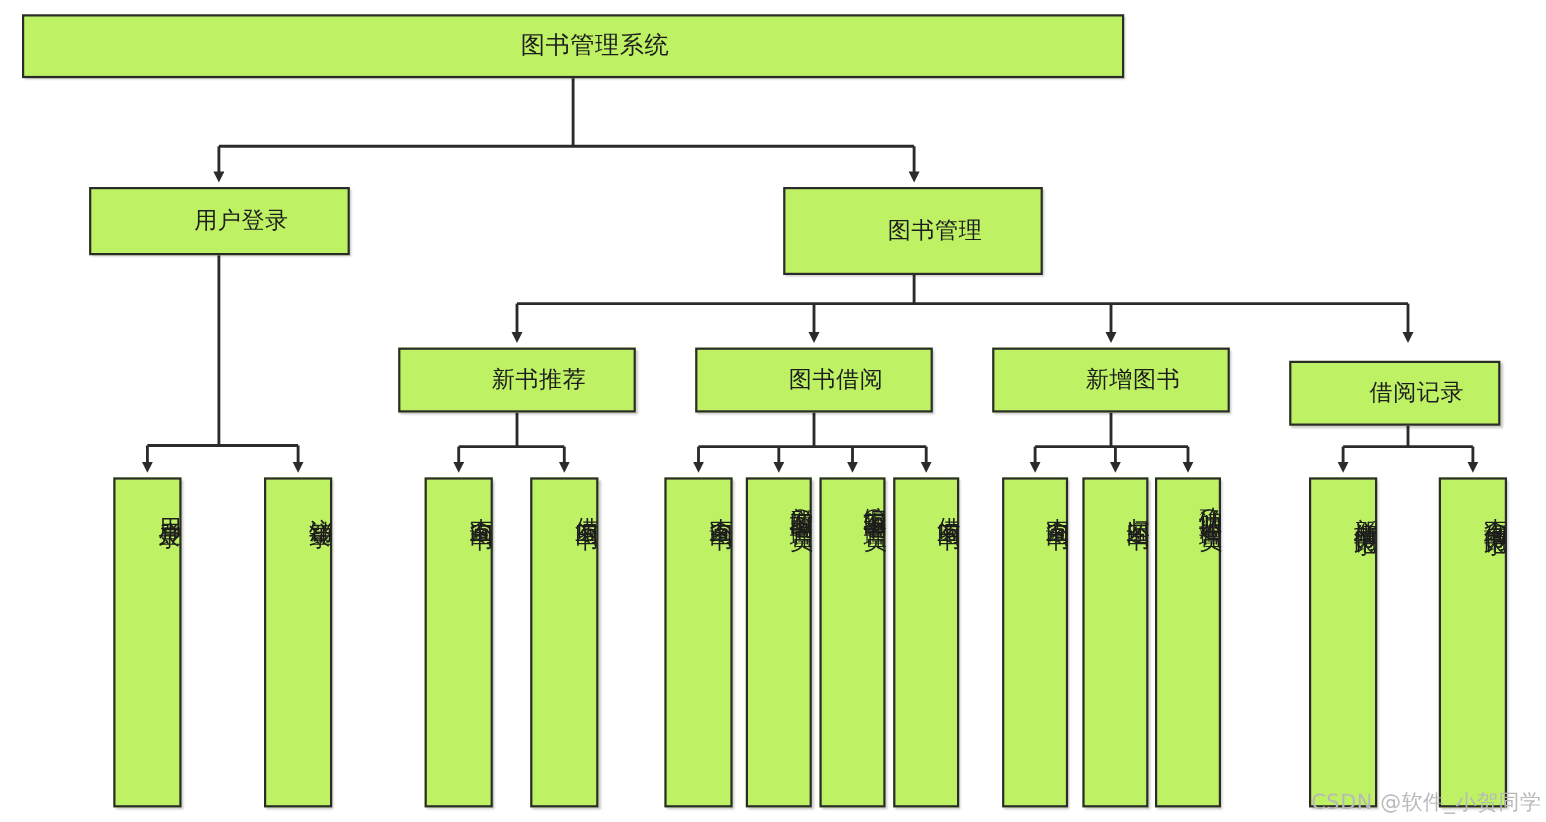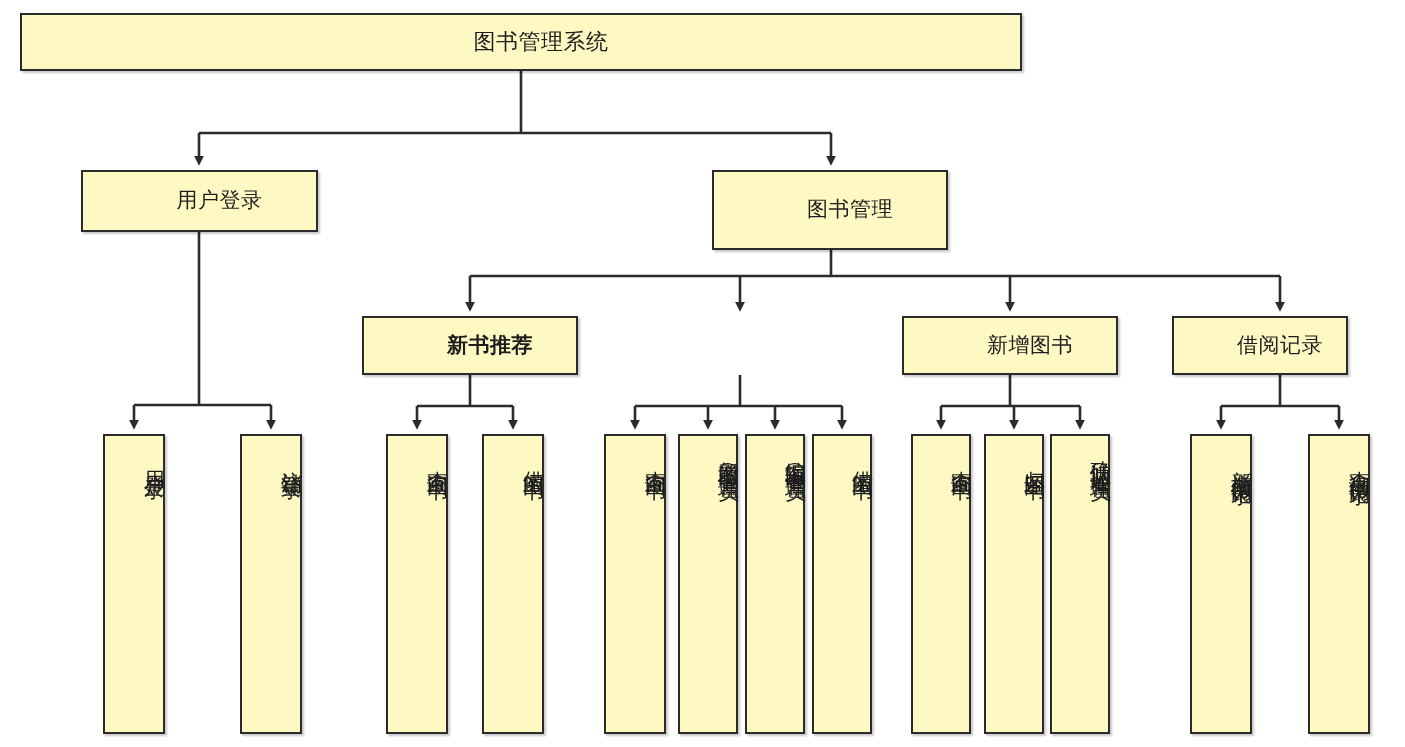--- a/index.html
+++ b/index.html
@@ -21,21 +21,21 @@
     position: absolute;
     left: 0;
     top: 0;
     width: 1405px;
     height: 747px;
     pointer-events: none;
   }
   .node {
     position: absolute;
     box-sizing: border-box;
-    background: #fef9c3;
+    background: #bef264;
     border: 2.5px solid #2b2b2b;
     display: flex;
     align-items: center;
     justify-content: center;
     box-shadow: 2px 2px 2px rgba(0,0,0,0.22);
     padding-left: 40px;
   }
   .node .lbl {
     color: #1d1d1d;
     font-size: 21px;
@@ -129,27 +129,30 @@
     <span class="lbl">图书管理系统</span>
   </div>
 
   <div class="node" style="left:81px; top:170px; width:237px; height:62px;">
     <span class="lbl">用户登录</span>
   </div>
   <div class="node" style="left:712px; top:170px; width:236px; height:80px;">
     <span class="lbl">图书管理</span>
   </div>
 
-  <div class="node" style="left:362px; top:316px; width:216px; height:59px;font-weight:bold;">
+  <div class="node" style="left:362px; top:316px; width:216px; height:59px;">
     <span class="lbl">新书推荐</span>
+  </div>
+  <div class="node" style="left:632px; top:316px; width:216px; height:59px;">
+    <span class="lbl">图书借阅</span>
   </div>
   <div class="node" style="left:902px; top:316px; width:216px; height:59px;">
     <span class="lbl">新增图书</span>
   </div>
-  <div class="node" style="left:1172px; top:316px; width:176px; height:59px;">
+  <div class="node" style="left:1172px; top:328px; width:192px; height:59px;">
     <span class="lbl">借阅记录</span>
   </div>
 
   <div class="node leaf" style="left:103px; top:434px; width:62px; height:300px;">
     <span class="lbl">用户登录</span>
   </div>
   <div class="node leaf" style="left:240px; top:434px; width:62px; height:300px;">
     <span class="lbl">注销登录</span>
   </div>
 
@@ -183,14 +186,15 @@
     <span class="lbl">确认归还（管理员）</span>
   </div>
 
   <div class="node leaf" style="left:1190px; top:434px; width:62px; height:300px;">
     <span class="lbl">新增借阅记录</span>
   </div>
   <div class="node leaf" style="left:1308px; top:434px; width:62px; height:300px;">
     <span class="lbl">查询借阅记录</span>
   </div>
 
+  <div class="watermark" style="left:1192px; top:716px;">CSDN @软件_小贺同学</div>
 
 </div>
 
 </body></html>

